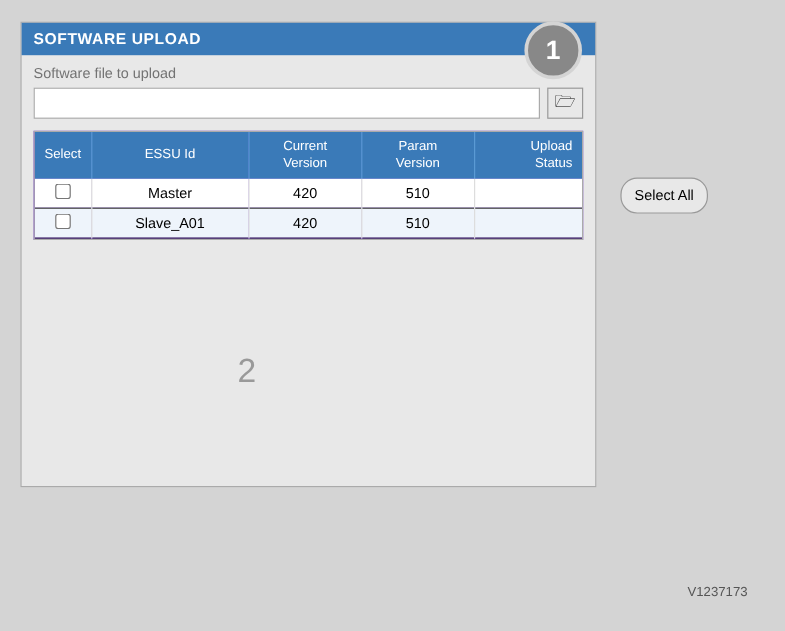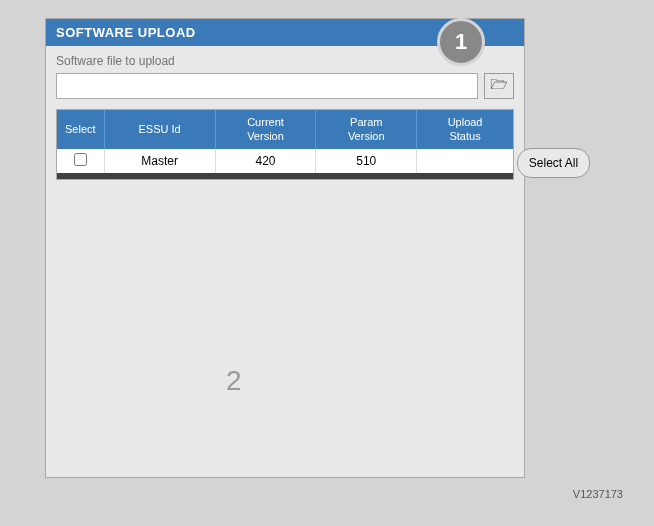--- a/index.html
+++ b/index.html
@@ -10,23 +10,22 @@
       font-family: Arial, sans-serif;
       font-size: 13px;
       display: flex;
       align-items: center;
       justify-content: center;
     }
     .panel {
       background: #e8e8e8;
       border: 1px solid #aaa;
       width: 480px;
-      height: 460px;
+      height: 388px;
       position: relative;
-      margin-left: 28px;
     }
     .panel-header {
       background: #3a7ab8;
       color: white;
       font-size: 13px;
       font-weight: bold;
       padding: 6px 10px;
       letter-spacing: 0.5px;
     }
     .panel-body {
@@ -79,23 +78,24 @@
     thead th {
       padding: 5px 8px;
       text-align: center;
       border-right: 1px solid #5a9ad4;
       font-weight: normal;
       font-size: 11px;
       line-height: 1.3;
     }
     thead th:last-child {
       border-right: none;
+      text-align: right;
     }
     tbody tr {
-      border-bottom: 6px solid #404040;
+      border-bottom: 1px solid #404040;
     }
     tbody tr:nth-child(even) {
       background: #eef4fb;
     }
     tbody tr:nth-child(odd) {
       background: white;
     }
     tbody td {
       padding: 4px 8px;
       text-align: center;
@@ -200,20 +200,29 @@
           <tbody id="table-body">
           <tr>
       <td class="checkbox-cell">
         <input type="checkbox" style="">
       </td>
       <td>Master</td>
       <td>420</td>
       <td>510</td>
       <td></td>
     </tr>
+              <tr>
+      <td class="checkbox-cell">
+        <input type="checkbox" style="">
+      </td>
+      <td>Slave_A01</td>
+      <td>420</td>
+      <td>510</td>
+      <td></td>
+    </tr>
             </tbody>
         </table>
       </div>
     </div>
 
     <div class="label-2">2</div>
   </div>
 
   <div class="right-buttons">
     <button class="action-btn">Select All</button>

